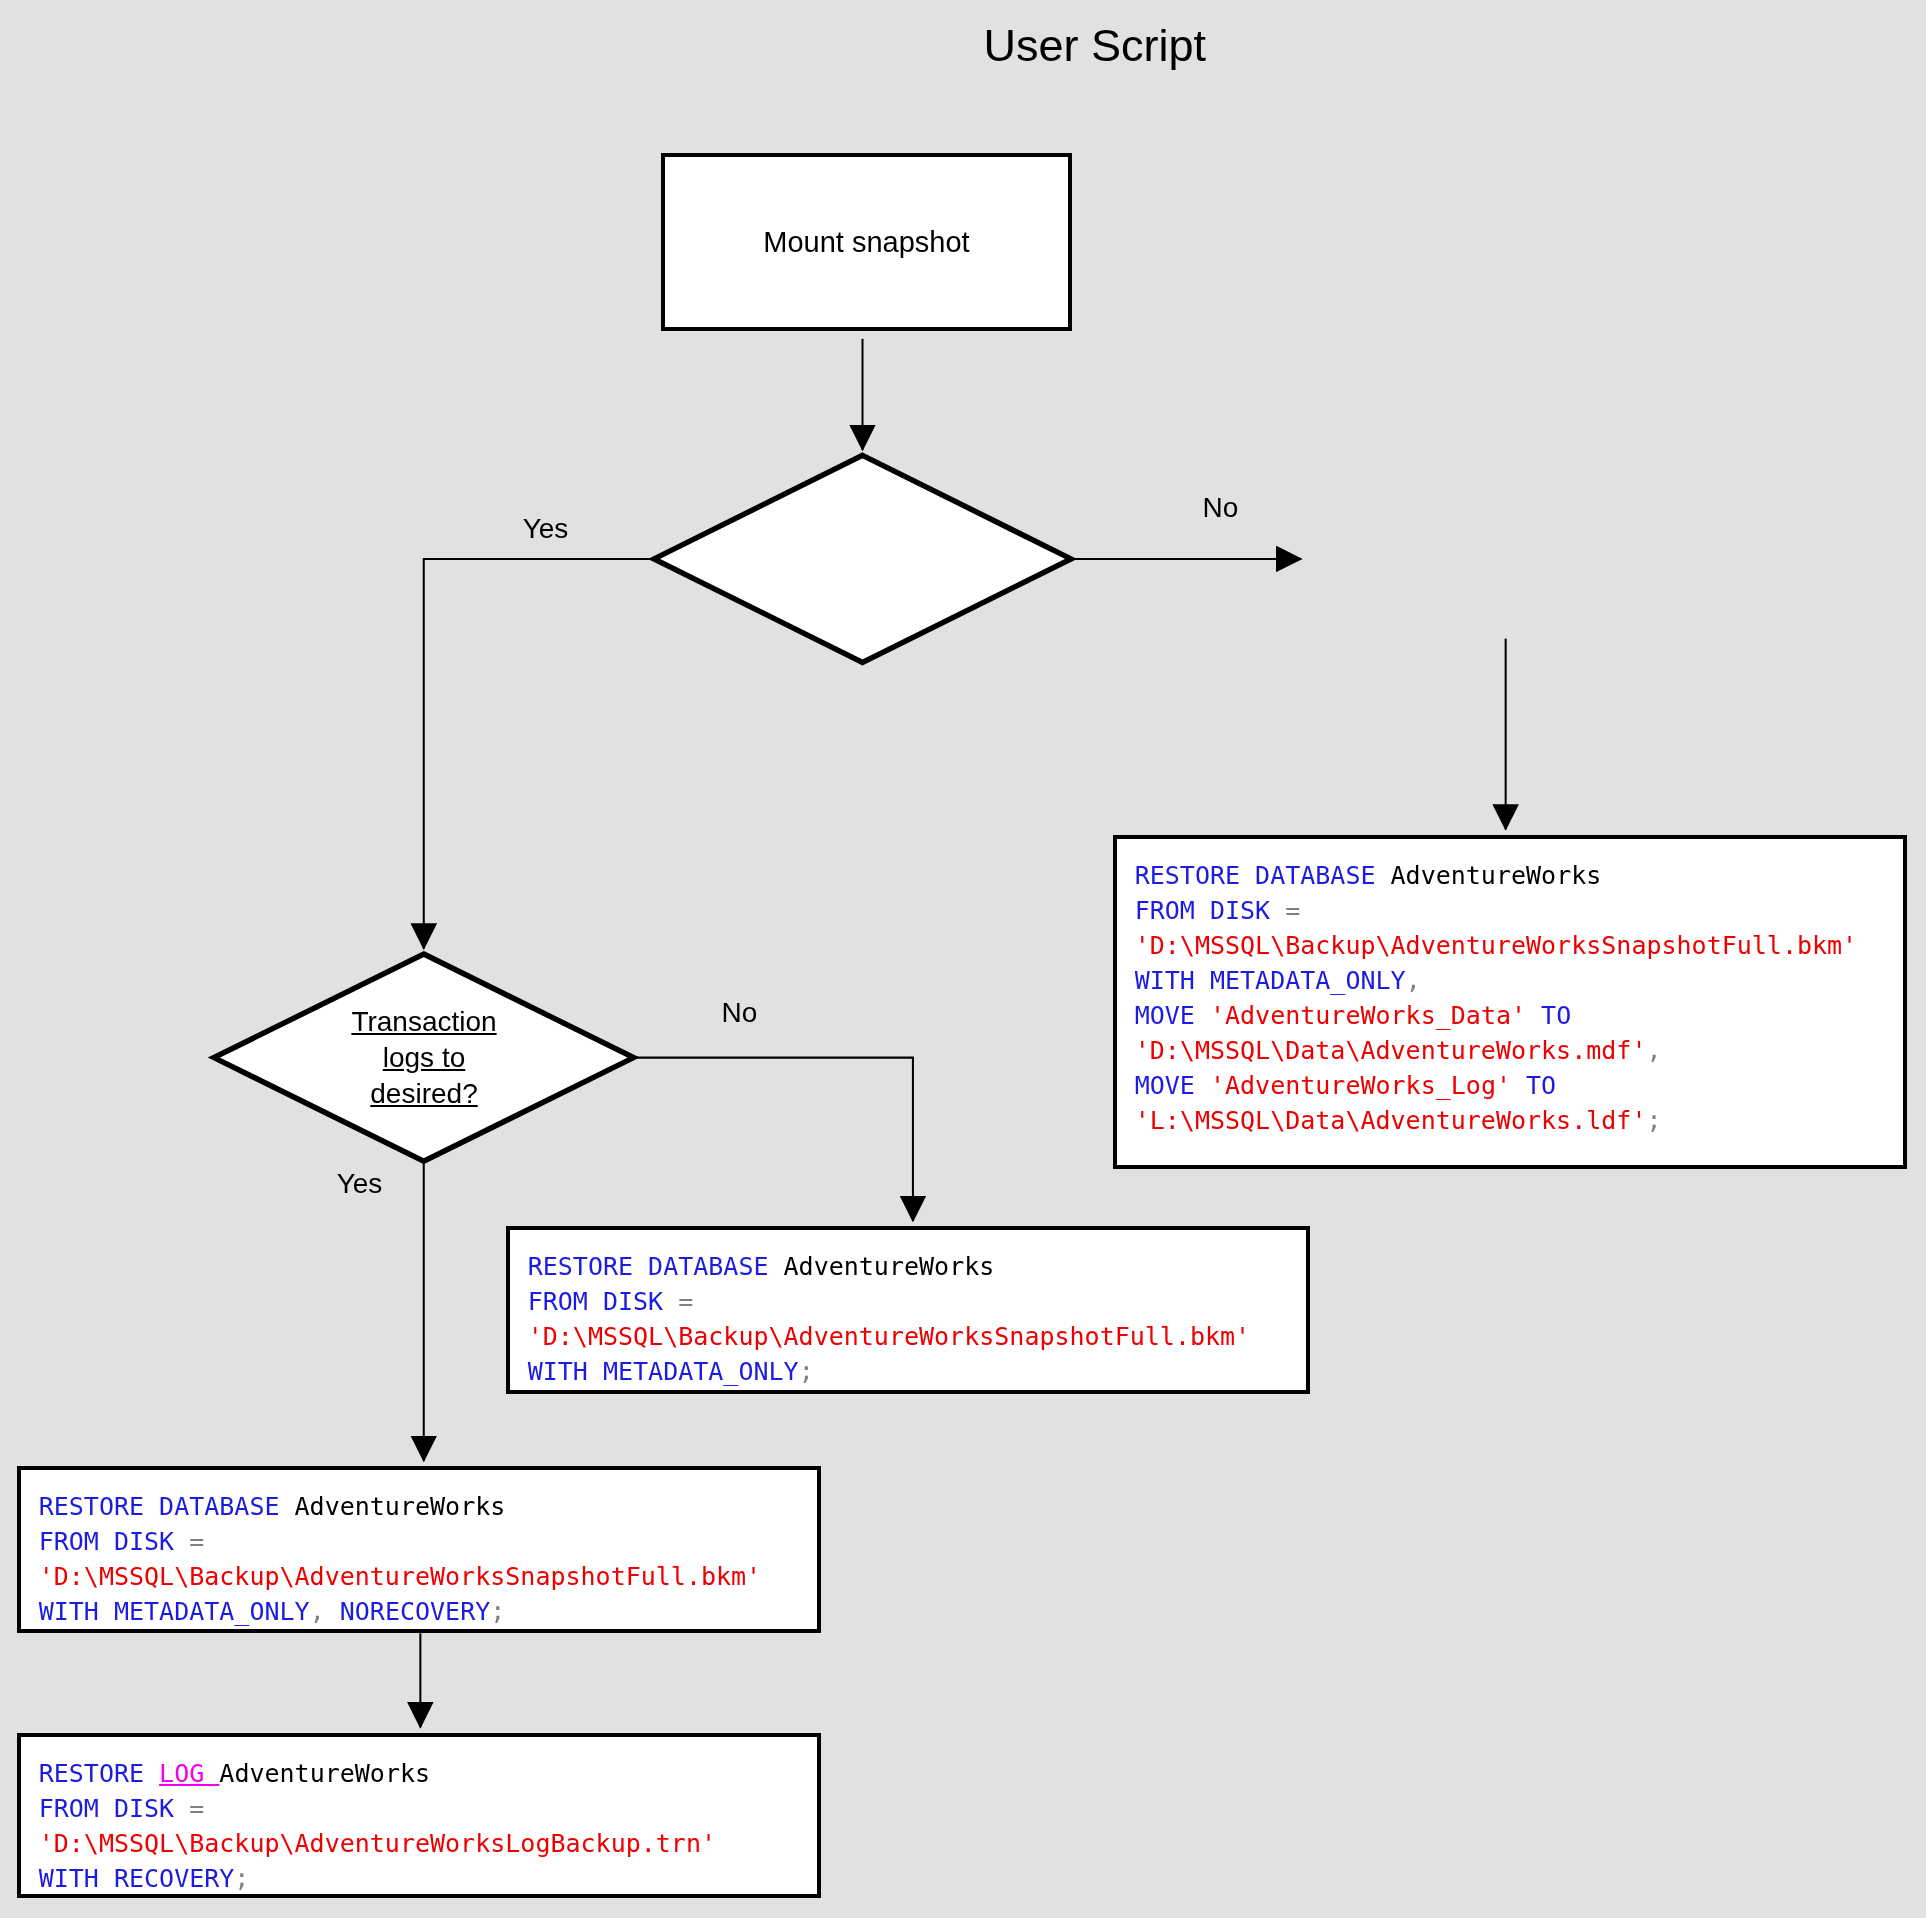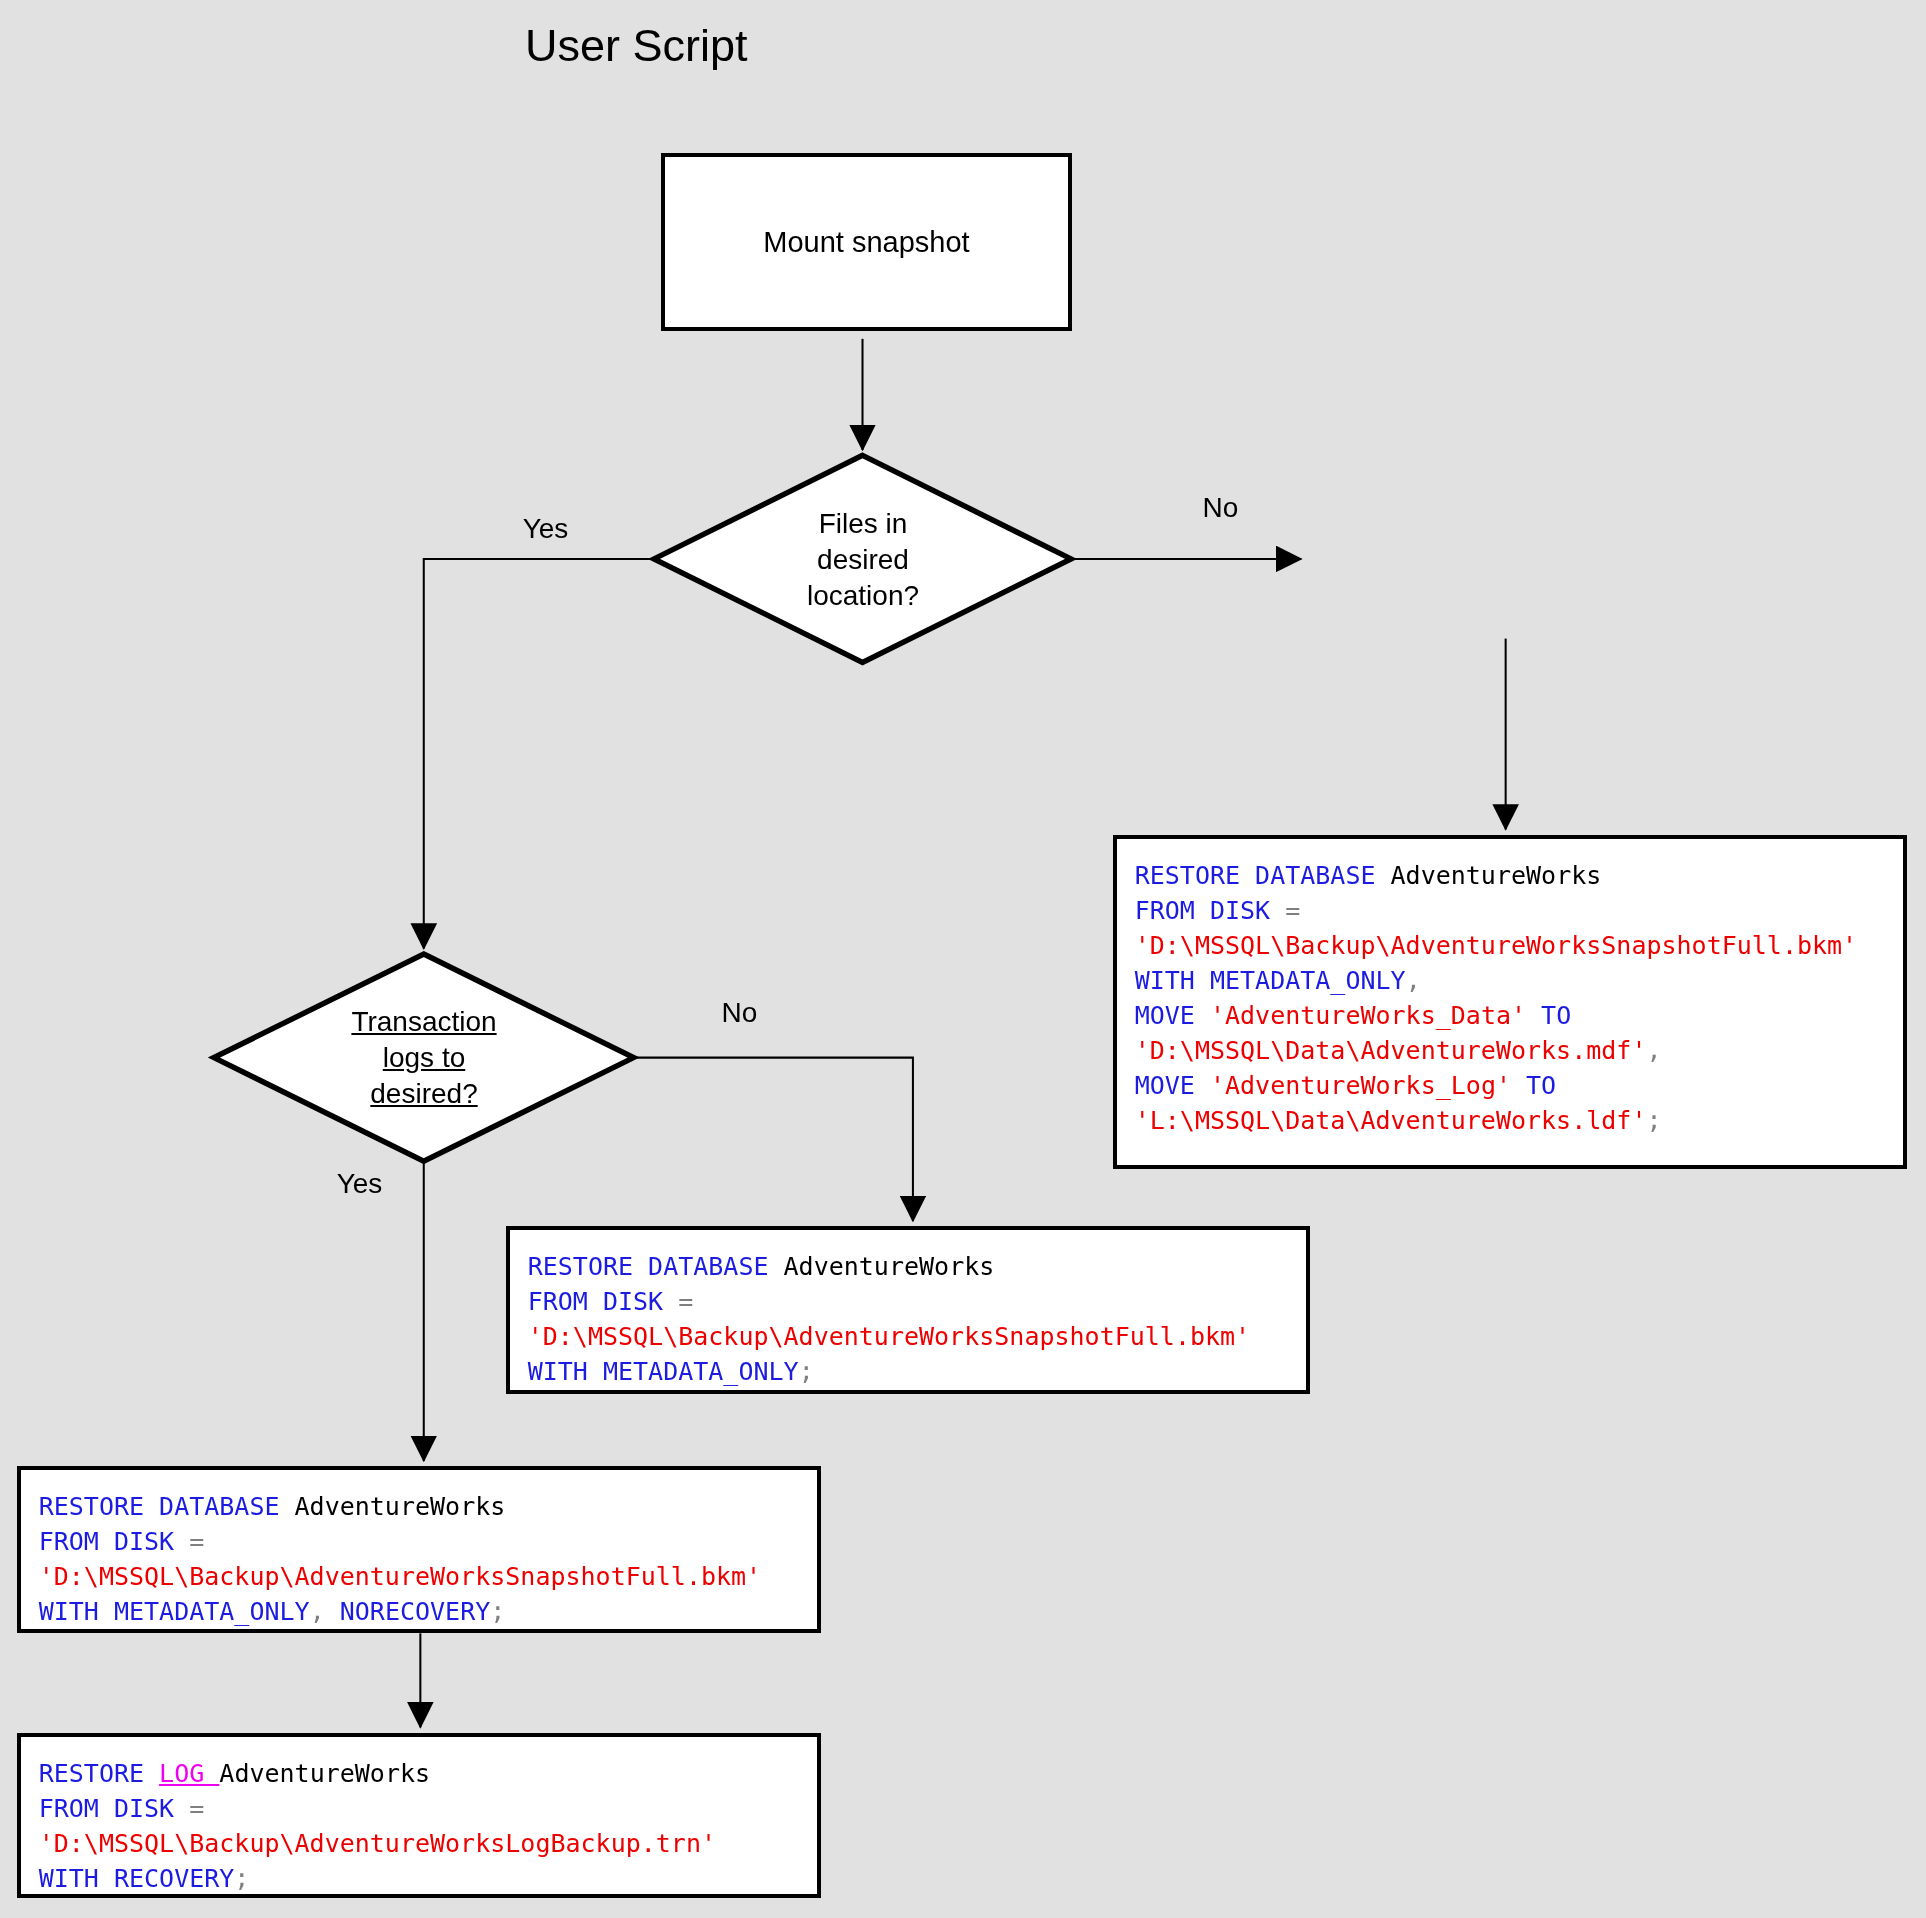--- a/index.html
+++ b/index.html
@@ -6,21 +6,21 @@
   .canvas{
     position:relative;
     width:1926px;height:1919px;
     background:#e1e1e1;
     font-family:"Liberation Sans",sans-serif;
     color:#000;
     overflow:hidden;
   }
   .page-title{
     position:absolute;left:525px;top:20.4px;width:681px;
-    text-align:left;font-size:45px;color:#000;
+    text-align:right;font-size:45px;color:#000;
   }
   .connector-layer{position:absolute;left:0;top:0;width:1926px;height:1919px;}
   .node-box{
     position:absolute;background:#fff;border:4.8px solid #000;
     display:flex;align-items:center;justify-content:center;
     text-align:center;font-size:29px;line-height:39px;
   }
   .diamond-label{
     position:absolute;width:300px;text-align:center;
     font-size:28px;line-height:36px;
@@ -65,25 +65,20 @@
     <polygon points="622,1400 930,1552 622,1704 314,1552" fill="#fff" stroke="#000" stroke-width="8"></polygon>
   </svg>
 
   <div class="page-title">User Script</div>
 
   <div class="node-box" style="left:661px;top:153px;width:403px;height:170px;">
     <span>Mount snapshot</span>
   </div>
 
 
-  <div class="diamond-label" style="left:713px;top:506px;">
-    <div>Files in</div>
-    <div>desired</div>
-    <div>location?</div>
-  </div>
 
   <div class="diamond-label" style="left:274px;top:1004px;text-decoration:underline;">
     <div>Transaction</div>
     <div>logs to</div>
     <div>desired?</div>
   </div>
 
   <div class="branch-label" style="left:491px;top:513px;">Yes</div>
   <div class="branch-label" style="left:1166px;top:492px;">No</div>
   <div class="branch-label" style="left:685px;top:997px;">No</div>

